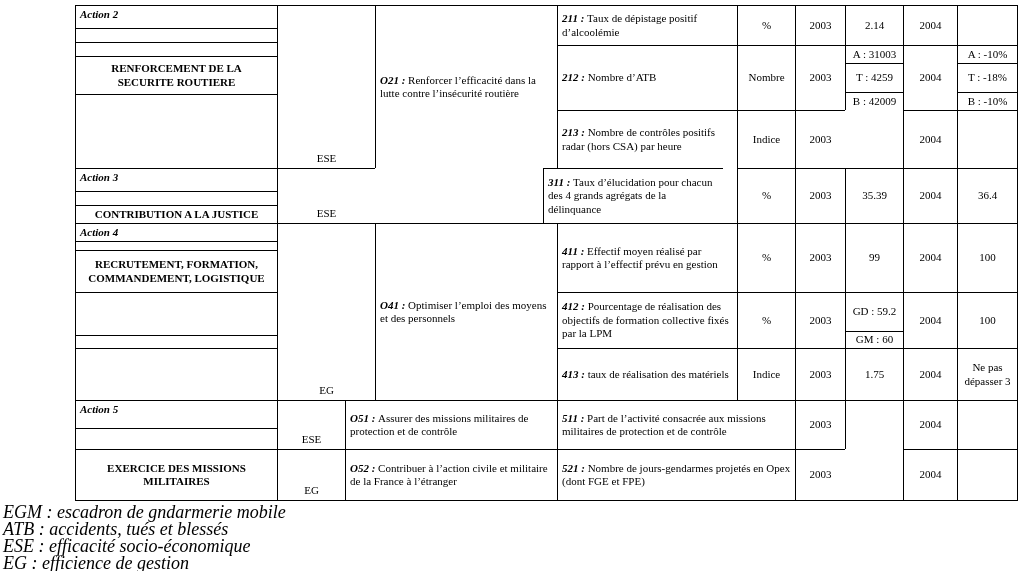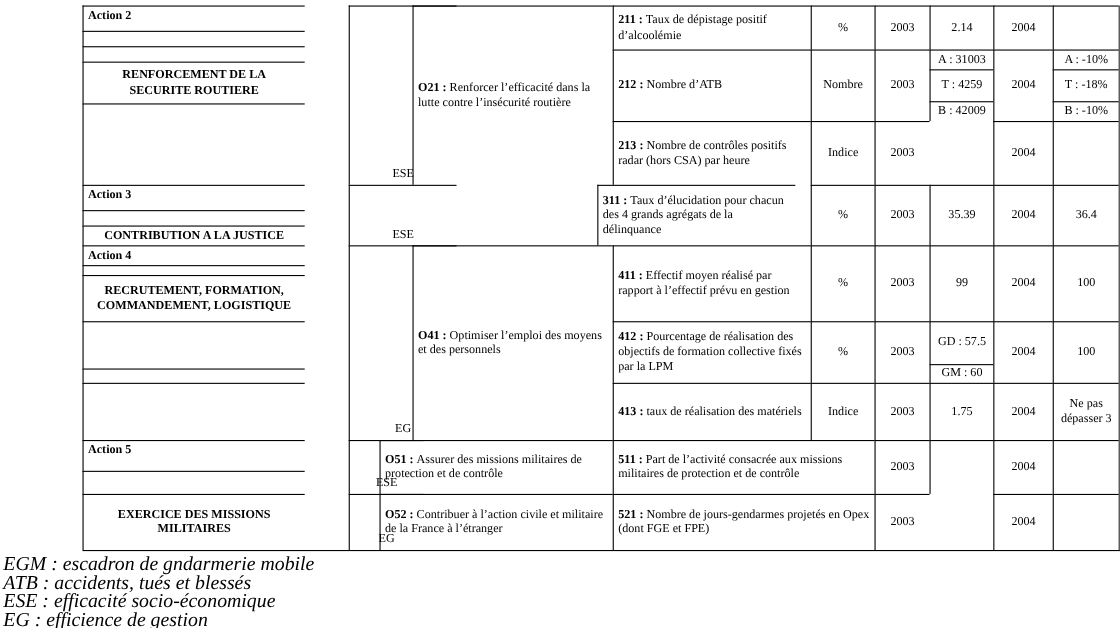--- a/index.html
+++ b/index.html
@@ -5,24 +5,24 @@
   html,body{margin:0;padding:0;background:#fff;}
   #page{position:relative;width:1018px;height:571px;background:#ffffff;color:#000;
         font-family:"Liberation Serif",serif;}
   #tbl{position:absolute;left:75px;top:5px;width:943px;height:496px;
        border-right:1px solid #000;border-bottom:1px solid #000;box-sizing:border-box;}
   .cell{position:absolute;box-sizing:border-box;border-top:1px solid #000;border-left:1px solid #000;
         overflow:hidden;font-size:11px;line-height:13.5px;}
   .tl{padding:2px 4px;}
   .vc{display:flex;align-items:center;padding:1px 4px;}
   .cc{display:flex;align-items:center;justify-content:center;text-align:center;padding:1px 2px;}
-  .bc{display:flex;align-items:flex-end;justify-content:center;padding-bottom:3px;margin-left:40px;}
+  .bc{display:flex;align-items:flex-end;justify-content:center;padding-bottom:3px;}
   .tc{display:flex;flex-direction:column;align-items:center;justify-content:center;
       text-align:center;font-weight:bold;}
-  .b{font-weight:bold;}
+  .b{font-weight:bold;font-style:italic;}
   #legend{position:absolute;left:3px;top:504px;font-style:italic;font-size:18px;line-height:17px;}
 </style>
 </head>
 <body>
 
 <div id="page">
   <div id="tbl">
 
     <div class="cell tl b" style="left:0;top:0;width:202px;height:23px">Action 2</div>
     <div class="cell" style="left:0;top:23px;width:202px;height:14px"></div>
@@ -123,21 +123,21 @@
     <div class="cell cc" style="left:720px;top:343px;width:50px;height:52px">2003</div>
     <div class="cell cc" style="left:720px;top:395px;width:50px;height:49px">2003</div>
     <div class="cell cc" style="left:720px;top:444px;width:50px;height:51px">2003</div>
 
     <div class="cell cc" style="left:770px;top:0;width:58px;height:40px">2.14</div>
     <div class="cell cc" style="left:770px;top:40px;width:58px;height:18px">A : 31003</div>
     <div class="cell cc" style="left:770px;top:58px;width:58px;height:29px">T : 4259</div>
     <div class="cell cc" style="left:770px;top:87px;width:58px;height:18px">B : 42009</div>
     <div class="cell cc" style="left:770px;top:163px;width:58px;height:55px">35.39</div>
     <div class="cell cc" style="left:770px;top:218px;width:58px;height:69px">99</div>
-    <div class="cell cc" style="left:770px;top:287px;width:58px;height:39px">GD : 57.5</div>
+    <div class="cell cc" style="left:770px;top:287px;width:58px;height:39px">GD : 59.2</div>
     <div class="cell cc" style="left:770px;top:326px;width:58px;height:17px">GM : 60</div>
     <div class="cell cc" style="left:770px;top:343px;width:58px;height:52px">1.75</div>
     <div class="cell cc" style="left:770px;top:395px;width:58px;height:49px"></div>
 
     <div class="cell cc" style="left:828px;top:0;width:54px;height:40px">2004</div>
     <div class="cell cc" style="left:828px;top:40px;width:54px;height:65px">2004</div>
     <div class="cell cc" style="left:828px;top:105px;width:54px;height:58px">2004</div>
     <div class="cell cc" style="left:828px;top:163px;width:54px;height:55px">2004</div>
     <div class="cell cc" style="left:828px;top:218px;width:54px;height:69px">2004</div>
     <div class="cell cc" style="left:828px;top:287px;width:54px;height:56px">2004</div>

